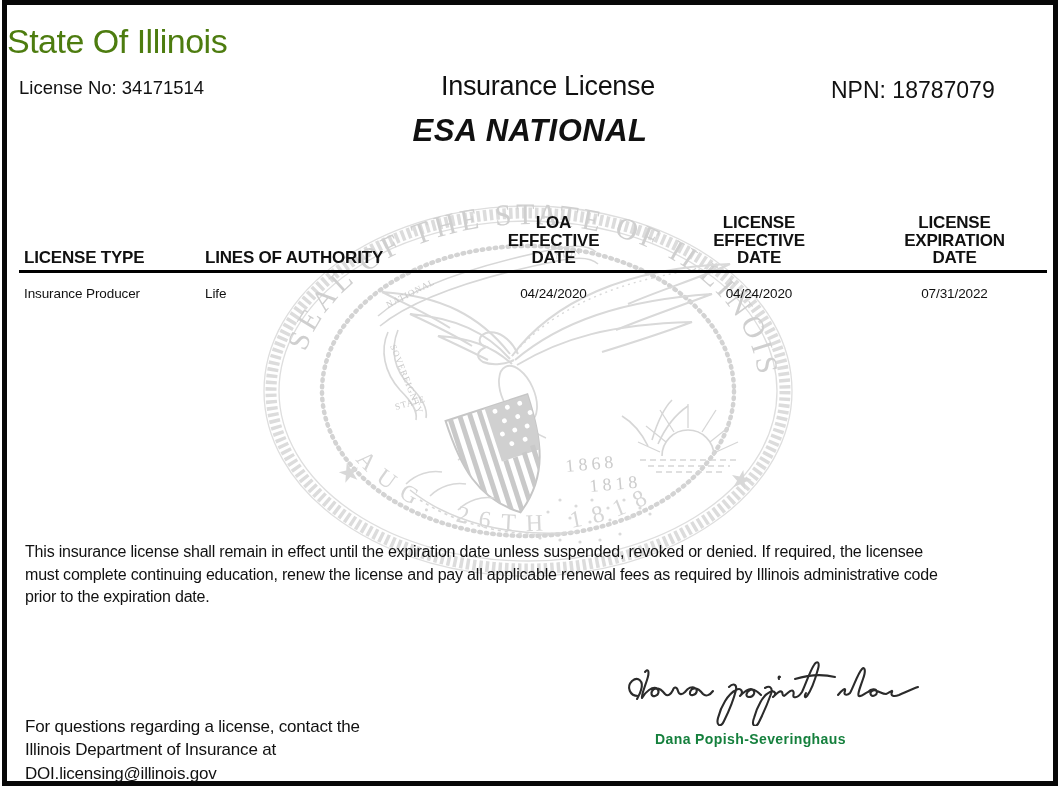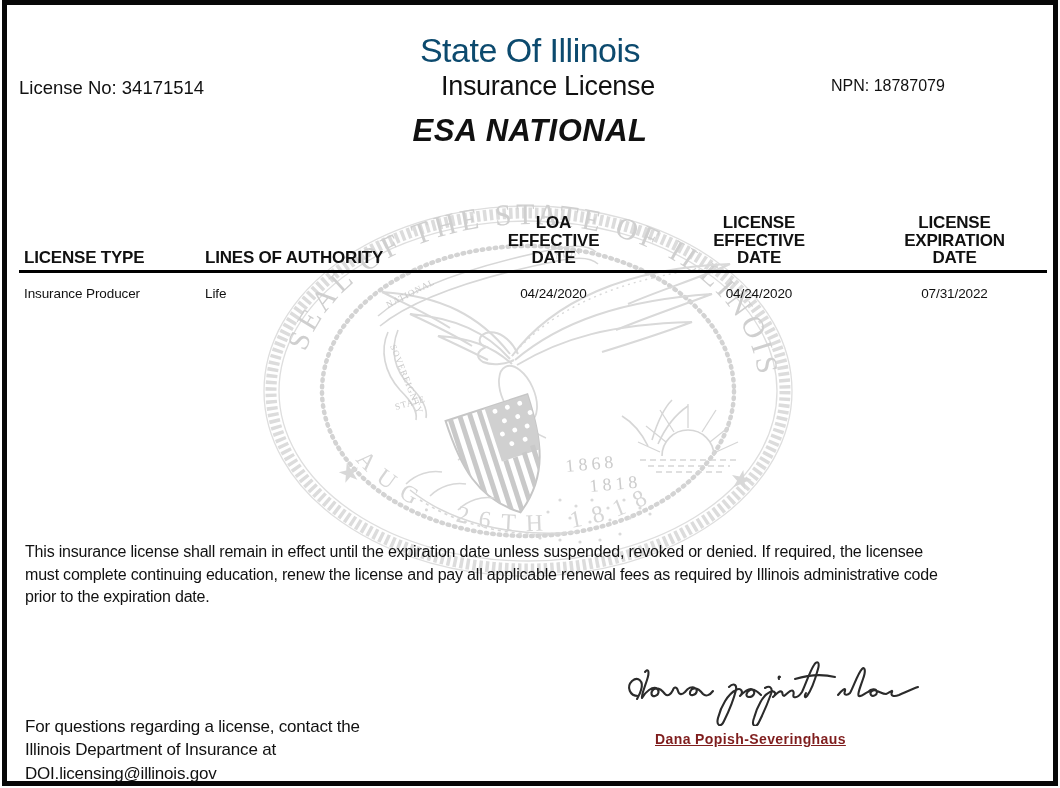--- a/index.html
+++ b/index.html
@@ -10,35 +10,33 @@
     position: absolute;
     left: 2px; top: 0px; right: 2px; bottom: 2px;
     border: 5px solid #070707;
     background: #fff;
   }
 
   .layer { position: absolute; z-index: 2; }
 
   .page-title {
     top: 17px; left: 0; width: 100%;
-    text-align: center;
     font-size: 34px;
     letter-spacing: -0.5px;
-    color: #0c4a6e;
-    margin-top: 9px;
+    color: #4d7c0f;
   }
   .subtitle {
     top: 66px; left: 0; width: 100%;
     text-align: center;
     font-size: 27px;
     letter-spacing: -0.3px;
     padding-left: 36px;
   }
   .license-no { top: 72px; left: 12px; font-size: 18.5px; }
-  .npn { top: 72px; left: 824px; font-size: 16px; text-align: center; }
+  .npn { top: 72px; left: 824px; font-size: 23px; text-align: center; }
 
   .licensee-name {
     top: 108px; left: 0; width: 100%;
     text-align: center;
     font-size: 31px;
     font-weight: bold;
     font-style: italic;
     letter-spacing: 0.5px;
   }
 
@@ -86,21 +84,21 @@
   .contact {
     top: 710px; left: 18px;
     font-size: 17px;
     line-height: 23.4px;
     letter-spacing: -0.2px;
     white-space: pre-line;
   }
 
   .sig-svg { top: 645px; left: 605px; width: 310px; height: 76px; }
 
-  .signer-name  { top: 726px; left: 648px; font-size: 14px; font-weight: bold; color: #7f1d1d; letter-spacing: 0.4px; text-decoration: underline; }
+  .signer-name  { top: 726px; left: 648px; font-size: 14px; font-weight: bold; color: #15803d; letter-spacing: 0.4px; }
   .signer-title { top: 748px; left: 648px; font-size: 14px; font-weight: bold; color: #3b3b3b; letter-spacing: 0.4px; }
 
   .seal-svg {
     position: absolute;
     left: 253px; top: 199px;
     width: 536px; height: 374px;
     z-index: 1;
   }
   .seal-arc-text {
     font-family: "Liberation Serif", serif;

